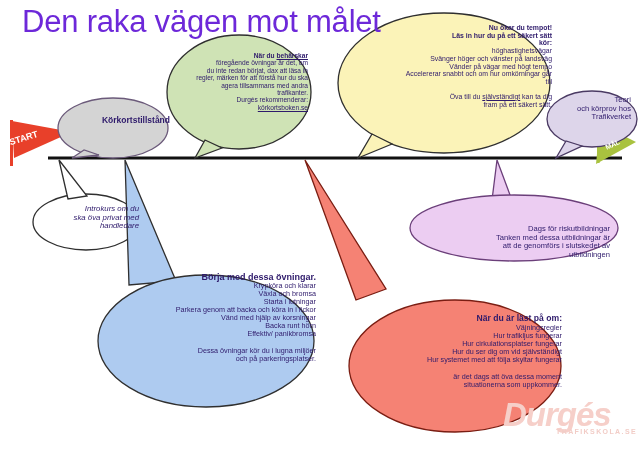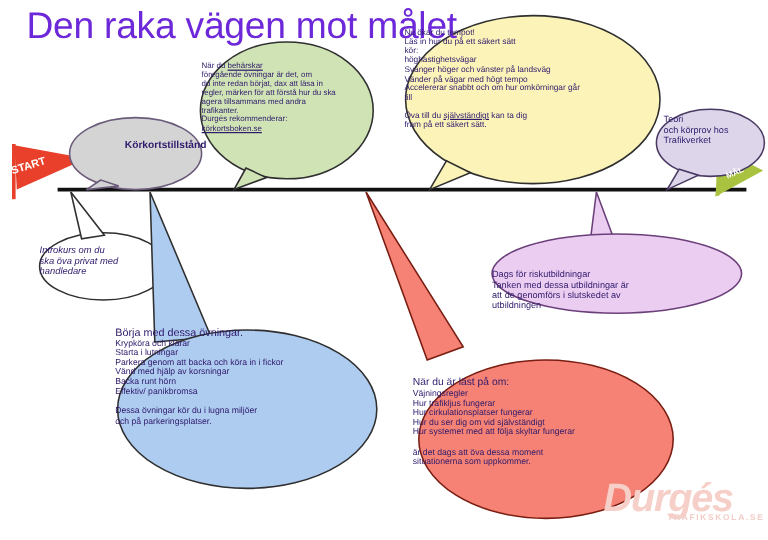--- a/index.html
+++ b/index.html
@@ -12,28 +12,28 @@
   #svgroot{position:absolute;left:0;top:0;width:640px;height:450px;}
 
   .title{
     position:absolute;left:22px;top:4px;
     font-size:31px;font-weight:normal;color:#6d28d9;
     letter-spacing:-0.2px;white-space:nowrap;
     font-family:"Liberation Sans","DejaVu Sans",sans-serif;
   }
 
   .bubbletext{
-    position:absolute;text-align:left;color:#2e1a6b;
+    position:absolute;text-align:right;color:#2e1a6b;
     line-height:1.12;font-family:"Liberation Sans","DejaVu Sans",sans-serif;
   }
-  .bubbletext b{font-weight:normal;}
+  .bubbletext b{font-weight:bold;}
   .u{text-decoration:underline;}
 
   
-  #t-gray{left:60px;top:116px;width:110px;font-size:8.5px;font-weight:bold;padding-left:44px;}
+  #t-gray{left:60px;top:116px;width:110px;font-size:8.5px;font-weight:bold;}
   
   #t-green{left:168px;top:52px;width:140px;font-size:6.6px;}
   
   #t-yellow{left:337px;top:24px;width:215px;font-size:6.9px;}
   
   #t-teori{left:553px;top:96px;width:78px;font-size:7.6px;}
   
   #t-intro{left:33px;top:205px;width:106px;font-size:7.8px;font-style:italic;}
   
   #t-blue{left:96px;top:272px;width:220px;font-size:7.2px;}
@@ -166,20 +166,21 @@
 
   <div class="bubbletext" id="t-intro">
     <div>Introkurs om du</div>
     <div>ska öva privat med</div>
     <div>handledare</div>
   </div>
 
   <div class="bubbletext" id="t-blue">
     <div style="font-size:9px"><b>Börja med dessa övningar.</b></div>
     <div>Krypköra och klarar</div>
+    <div>Växla och bromsa</div>
     <div>Starta i lutningar</div>
     <div>Parkera genom att backa och köra in i fickor</div>
     <div>Vänd med hjälp av korsningar</div>
     <div>Backa runt hörn</div>
     <div>Effektiv/ panikbromsa</div>
     <div style="height:8px"></div>
     <div>Dessa övningar kör du i lugna miljöer</div>
     <div>och på parkeringsplatser.</div>
   </div>
 

